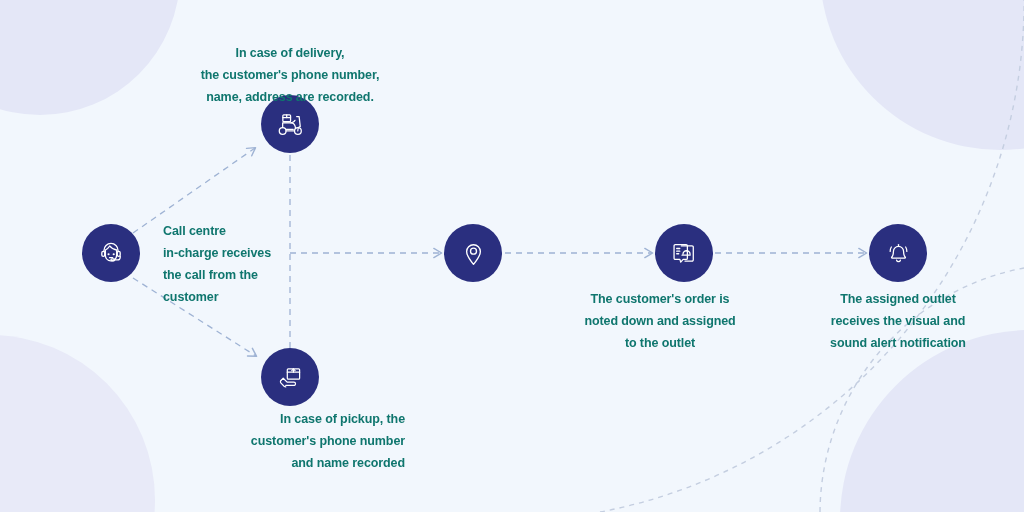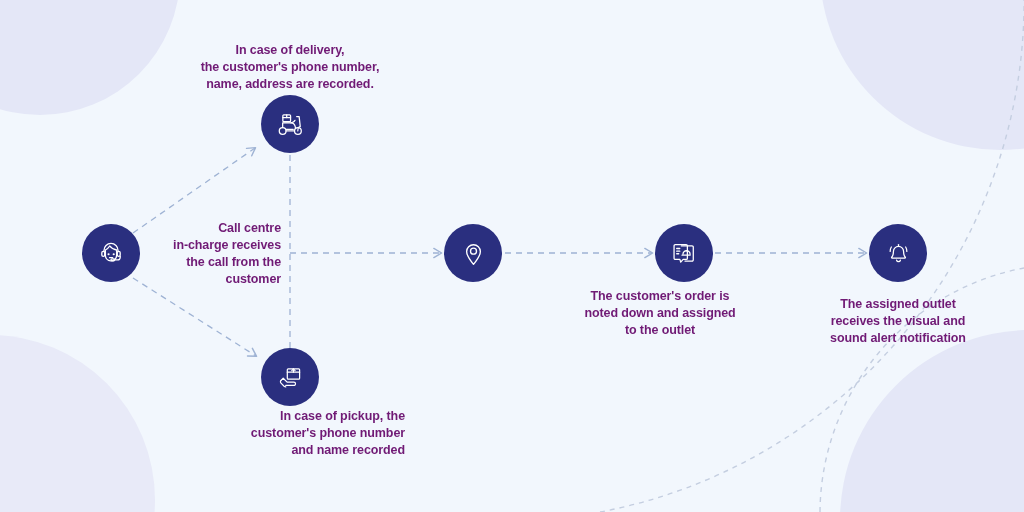--- a/index.html
+++ b/index.html
@@ -49,24 +49,24 @@
     justify-content: center;
     box-sizing: border-box;
   }
   .node svg {
     display: block;
   }
 
   
   .label {
     position: absolute;
-    color: #701a75;
+    color: #0f766e;
     font-weight: bold;
     font-size: 12.5px;
-    line-height: 17px;
+    line-height: 22px;
     text-align: center;
     letter-spacing: -0.1px;
     white-space: pre-line;
   }
   .label.center { transform: translateX(-50%); }
 </style>
 </head>
 <body>
 
 <div id="stage">
@@ -108,21 +108,21 @@
         <rect x="22.7" y="14.2" width="3.1" height="5.4" rx="1.5"></rect>
         <path d="M10 12.8c1.9-1.1 3.6-2.6 4.6-4.3 1.4 2.1 4 3.8 7.4 4.3v5.6a6 6 0 0 1-6 6h-0.4a6 6 0 0 1-5.6-6z"></path>
         <circle cx="13.4" cy="17.3" r="1.15" fill="#ffffff" stroke="none"></circle>
         <circle cx="18.9" cy="17.3" r="1.15" fill="#ffffff" stroke="none"></circle>
         <path d="M14.4 21h3.4"></path>
         <path d="M25.8 19.3v1.6a2.4 2.4 0 0 1-2.4 2.4h-3.2"></path>
         <rect x="16" y="22.2" width="4" height="2.1" rx="1"></rect>
       </svg>
     </span>
   </div>
-  <div class="label" style="left:163px; top:220px; width:118px; text-align:right;">Call centre
+  <div class="label" style="left:163px; top:220px; width:118px; text-align:left;">Call centre
 in-charge receives
 the call from the
 customer</div>
 
   <div class="node" style="left:261px; top:95px;">
     <span>
       <svg width="32" height="32" viewBox="0 0 34 34" fill="none" stroke="#ffffff" stroke-width="1.35" stroke-linecap="round" stroke-linejoin="round">
         <rect x="9.4" y="7.2" width="8.2" height="7.4" rx="1"></rect>
         <path d="M9.4 10.2h8.2"></path>
         <path d="M13.5 7.2v3"></path>
@@ -186,17 +186,17 @@
     <span>
       <svg width="29" height="29" viewBox="0 0 32 32" fill="none" stroke="#ffffff" stroke-width="1.4" stroke-linecap="round" stroke-linejoin="round">
         <path d="M16 8.2a5.6 5.6 0 0 0-5.6 5.6c0 4.3-1.3 5.7-1.9 6.4-.3.3-.1.9.4.9h14.2c.5 0 .7-.6.4-.9-.6-.7-1.9-2.1-1.9-6.4A5.6 5.6 0 0 0 16 8.2z"></path>
         <path d="M13.9 23.4a2.2 2.2 0 0 0 4.2 0"></path>
         <path d="M16 6.1v1.9"></path>
         <path d="M8.1 8.8c-.9 1.4-1.3 3.1-1.3 4.9"></path>
         <path d="M23.9 8.8c.9 1.4 1.3 3.1 1.3 4.9"></path>
       </svg>
     </span>
   </div>
-  <div class="label center" style="left:898px; top:288px; width:205px;margin-top:8px;">The assigned outlet
+  <div class="label center" style="left:898px; top:288px; width:205px;">The assigned outlet
 receives the visual and
 sound alert notification</div>
 
 </div>
 
 </body></html>

